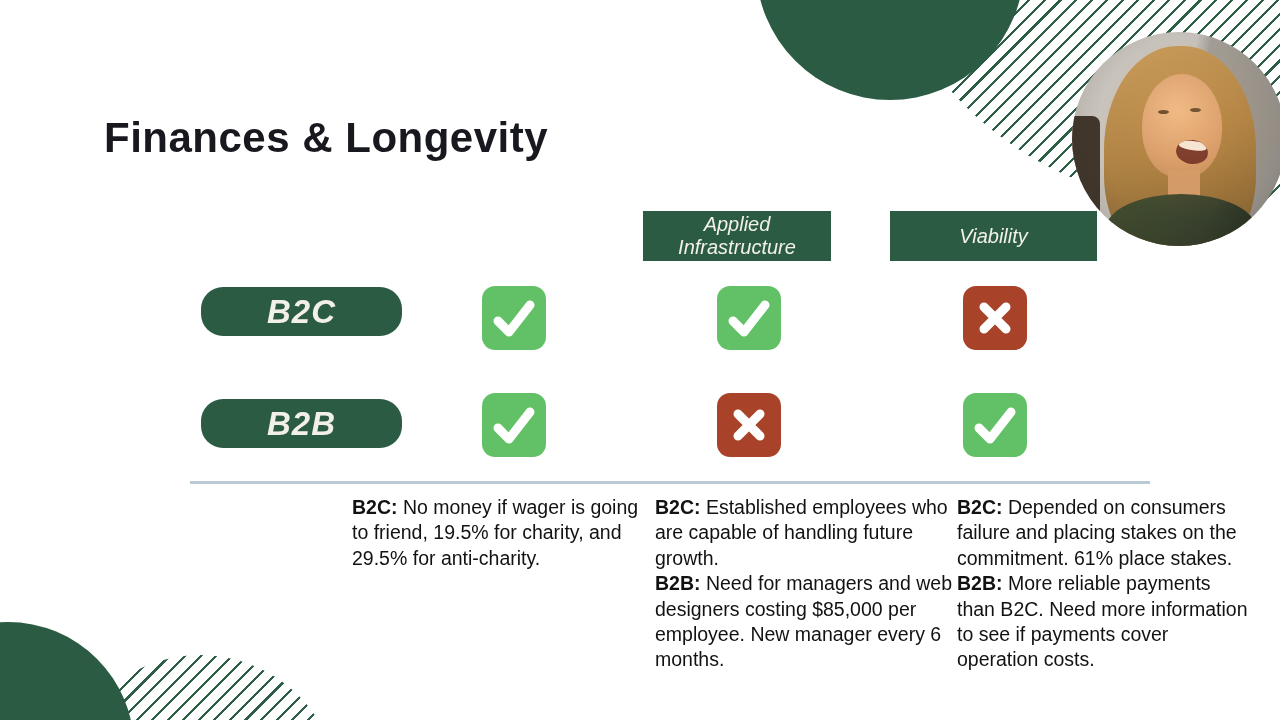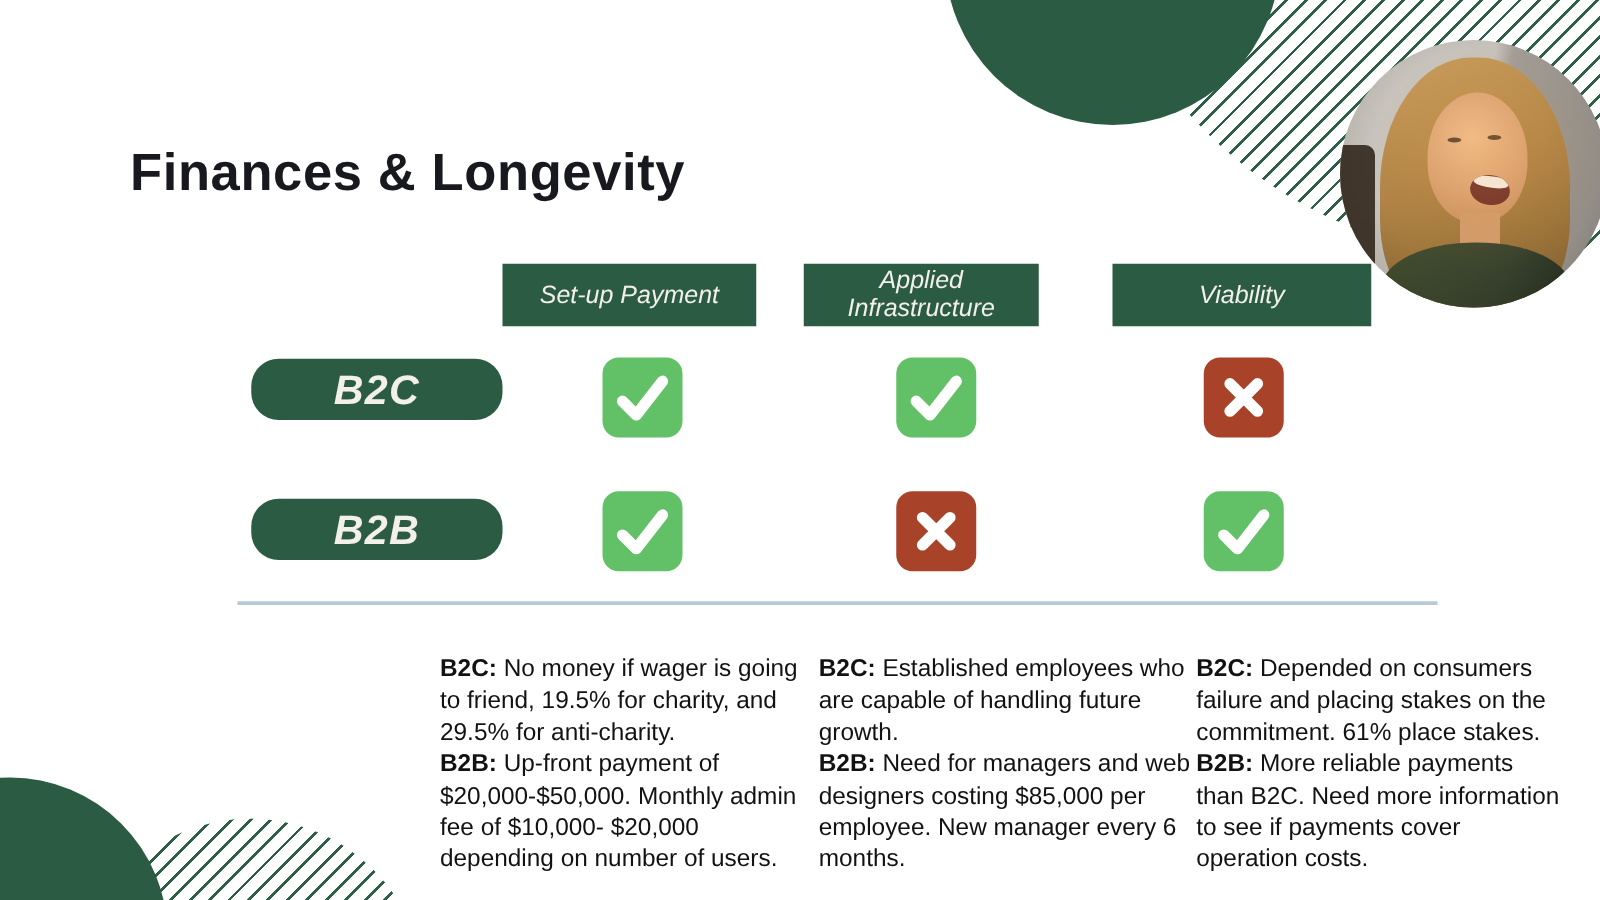--- a/index.html
+++ b/index.html
@@ -53,21 +53,21 @@
   .mark{position:absolute;width:64px;height:64px;border-radius:13px;z-index:4;}
   .mark svg{position:absolute;inset:0;width:100%;height:100%;}
   .mark.check{background:#62c166;}
   .mark.cross{background:#a8432a;}
   .r1{top:286px;} .r2{top:393px;}
   .c1{left:482px;} .c2{left:717px;} .c3{left:963px;}
 
   .divider{position:absolute;left:190px;top:481px;width:960px;height:3px;background:#b9cad5;z-index:4;}
 
   
-  .note{position:absolute;top:523px;z-index:4;color:#121212;
+  .note{position:absolute;top:495px;z-index:4;color:#121212;
         font-size:19.5px;line-height:25.4px;}
   .note p{margin:0;}
   .note .b{font-weight:700;}
   .note-1{left:352px;width:302px;}
   .note-2{left:655px;width:300px;}
   .note-3{left:957px;width:296px;}
 </style>
 </head>
 <body>
 
@@ -87,23 +87,20 @@
     <div class="mouth">
       <div class="teeth"></div>
     </div>
     <div class="neck"></div>
     <div class="shirt"></div>
     <div class="glow"></div>
   </div>
 
   <h1 class="title">Finances &amp; Longevity</h1>
 
-  <div class="gbox hdr hdr-1">
-    <span>Set-up Payment</span>
-  </div>
   <div class="gbox hdr hdr-2">
     <span>Applied Infrastructure</span>
   </div>
   <div class="gbox hdr hdr-3">
     <span>Viability</span>
   </div>
 
   <div class="gbox rowbox rowbox-1">
     <span>B2C</span>
   </div>
@@ -139,21 +136,20 @@
   <div class="mark r2 c3 check">
       <svg viewBox="0 0 64 64">
         <path d="M16 35 L27 46 L48 19" fill="none" stroke="#fff" stroke-width="9" stroke-linecap="round" stroke-linejoin="round"></path>
       </svg>
     </div>
 
   <div class="divider"></div>
 
   <div class="note note-1">
     <p><span class="b">B2C:</span><span> No money if wager is going to friend, 19.5% for charity, and 29.5% for anti-charity.</span></p>
-    <p><span class="b">B2B:</span><span> Up-front payment of $20,000-$50,000. Monthly admin fee of $10,000- $20,000 depending on number of users.</span></p>
   </div>
   <div class="note note-2">
     <p><span class="b">B2C:</span><span> Established employees who are capable of handling future growth.</span></p>
     <p><span class="b">B2B:</span><span> Need for managers and web designers costing $85,000 per employee. New manager every 6 months.</span></p>
   </div>
   <div class="note note-3">
     <p><span class="b">B2C:</span><span> Depended on consumers failure and placing stakes on the commitment. 61% place stakes.</span></p>
     <p><span class="b">B2B:</span><span> More reliable payments than B2C. Need more information to see if payments cover operation costs.</span></p>
   </div>
 

